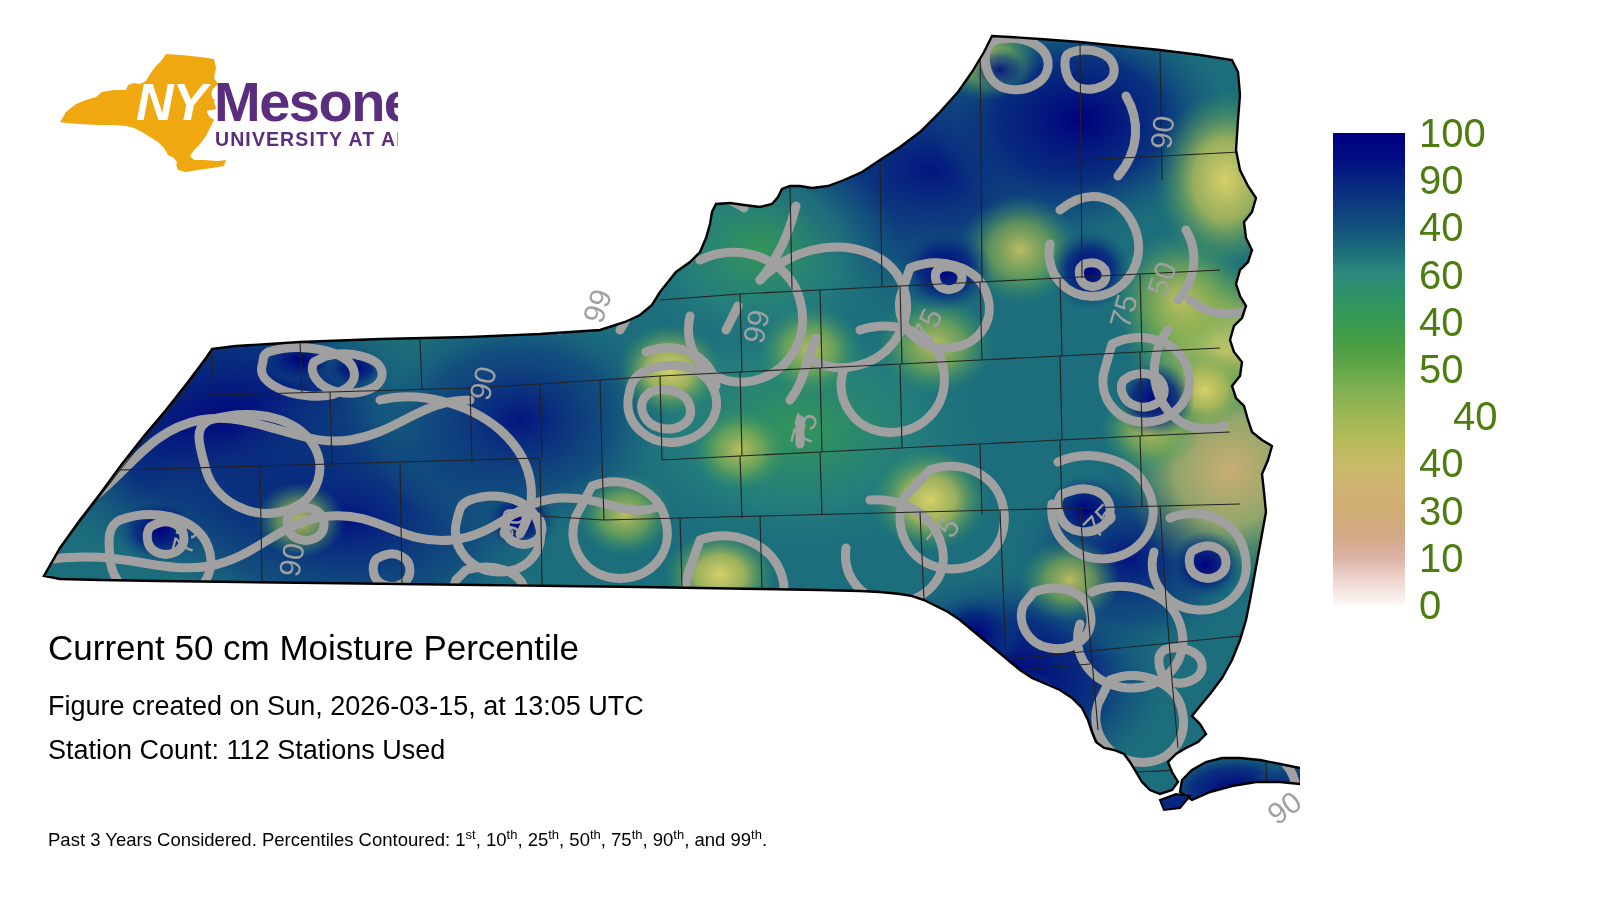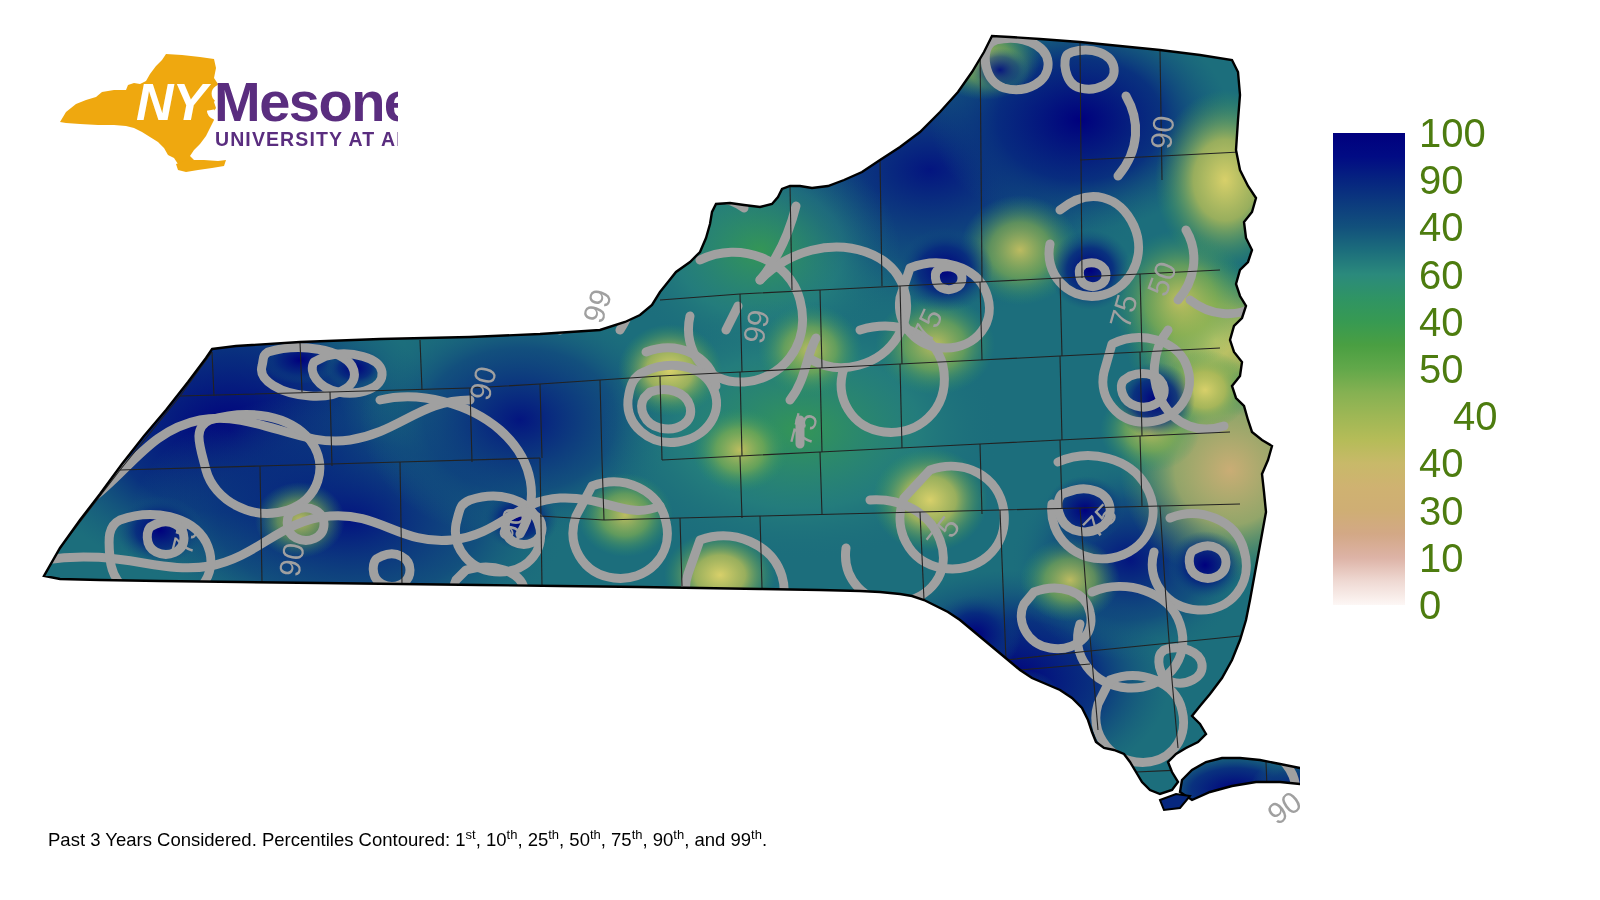--- a/index.html
+++ b/index.html
@@ -511,15 +511,18 @@
       <div class="cb-tick" style="top: 231px;">50</div>
       <div class="cb-tick" style="top: 278.2px; margin-left: 34px;">40</div>
       <div class="cb-tick" style="top: 325.4px;">40</div>
       <div class="cb-tick" style="top: 372.6px;">30</div>
       <div class="cb-tick" style="top: 419.8px;">10</div>
       <div class="cb-tick" style="top: 467px;">0</div>
     </div>
 </div>
 
 <div id="caption">
+  <h1 id="fig-title">Current 50 cm Moisture Percentile</h1>
+  <div class="cap-line">Figure created on Sun, 2026-03-15, at 13:05 UTC</div>
+  <div class="cap-line">Station Count: 112 Stations Used</div>
 </div>
 
 <div id="footnote">Past 3 Years Considered. Percentiles Contoured: 1<sup>st</sup>, 10<sup>th</sup>, 25<sup>th</sup>, 50<sup>th</sup>, 75<sup>th</sup>, 90<sup>th</sup>, and 99<sup>th</sup>.</div>
 
 </body></html>

